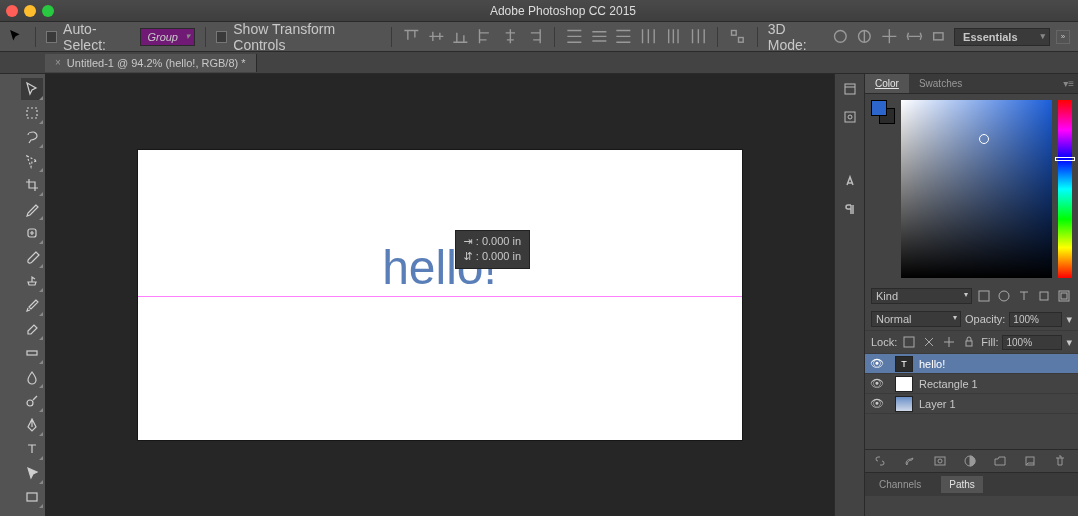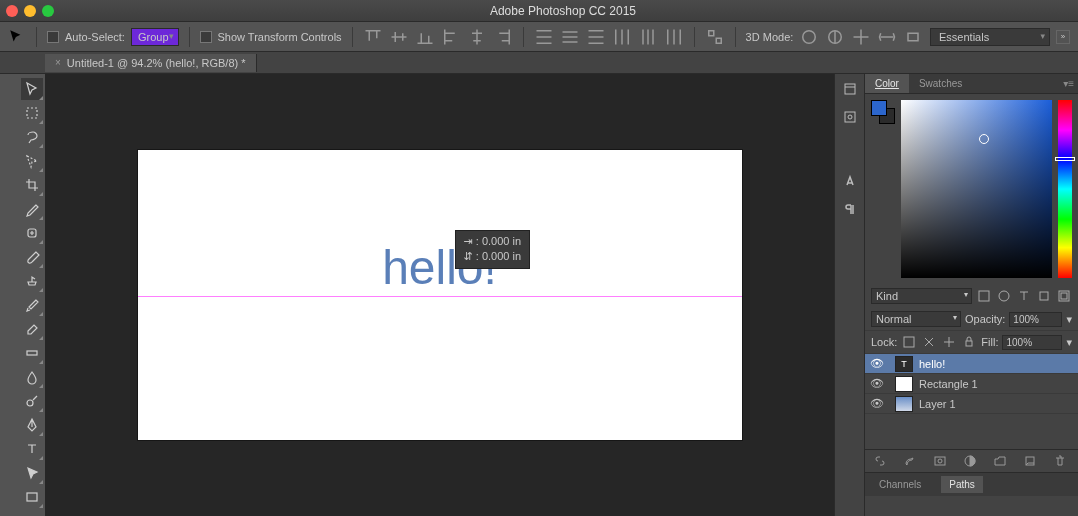--- a/index.html
+++ b/index.html
@@ -12,27 +12,27 @@
 .tl-red { background: #ff5f57; }
 .tl-yel { background: #ffbd2e; }
 .tl-grn { background: #28c840; }
 .titlebar .title { flex: 1; text-align: center; font-size: 12px; color: #ddd; }
 
 
 .optionsbar { height: 30px; background: #535353; border-bottom: 1px solid #2a2a2a; display: flex; align-items: center; padding: 0 8px; gap: 6px; }
 .optionsbar .sep { width: 1px; height: 20px; background: #3a3a3a; margin: 0 4px; }
 .ob-icon { width: 18px; height: 18px; display: inline-flex; align-items: center; justify-content: center; color: #aaa; }
 .ob-check { width: 12px; height: 12px; border: 1px solid #777; background: #3a3a3a; display: inline-block; }
-.ob-label { font-size: 11px; color: #c8c8c8; }
-.ob-select { background: #6d28d9; border: 1px solid #2a2a2a; padding: 2px 9px 2px 6px; position: relative; }
+.ob-label { font-size: 14px; color: #c8c8c8; }
+.ob-select { background: #701a75; border: 1px solid #2a2a2a; padding: 2px 16px 2px 6px; position: relative; font-style: italic; }
 .ob-select::after { content: "▾"; position: absolute; right: 4px; top: 2px; font-size: 9px; color: #888; }
 .ob-iconbtn { width: 20px; height: 20px; display: inline-flex; align-items: center; justify-content: center; cursor: pointer; }
 .ob-iconbtn svg { stroke: #999; fill: none; stroke-width: 1.2; }
 .ob-right { margin-left: auto; display: flex; align-items: center; gap: 6px; }
-.workspace-select { background: #3a3a3a; border: 1px solid #2a2a2a; padding: 2px 32px 2px 8px; position: relative; width: 120px; }
+.workspace-select { background: #3a3a3a; border: 1px solid #2a2a2a; padding: 2px 32px 2px 8px; position: relative; width: 96px; font-weight: bold; }
 .workspace-select::after { content: "▾"; position: absolute; right: 4px; top: 2px; font-size: 9px; color: #888; }
 .collapse-btn { width: 14px; height: 14px; border: 1px solid #666; display: inline-flex; align-items: center; justify-content: center; font-size: 8px; cursor: pointer; }
 
 
 .tabstrip { height: 22px; background: #434343; display: flex; align-items: center; padding-left: 45px; border-bottom: 1px solid #2a2a2a; }
 .doctab { background: #535353; padding: 3px 10px; display: flex; align-items: center; gap: 6px; border-right: 1px solid #2a2a2a; }
 .doctab .x { font-size: 10px; color: #999; cursor: pointer; }
 
 
 .main { display: flex; height: calc(516px - 22px - 30px - 22px); }

